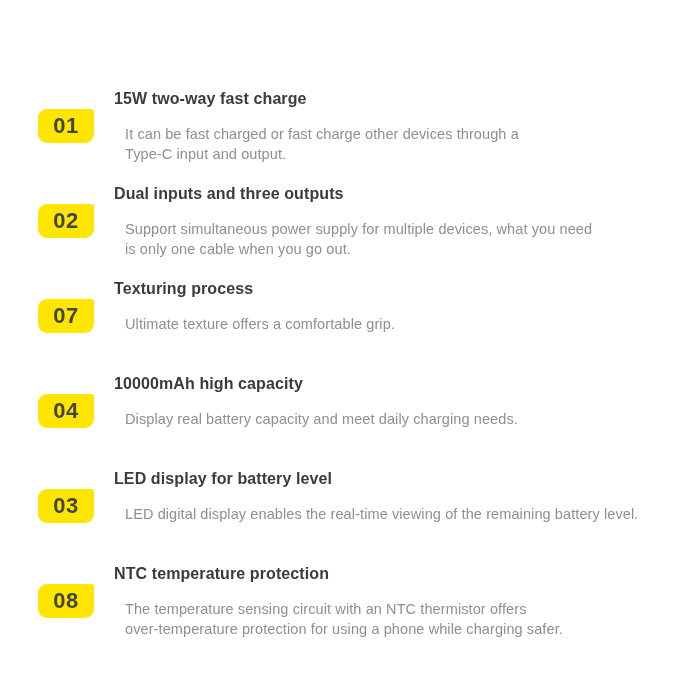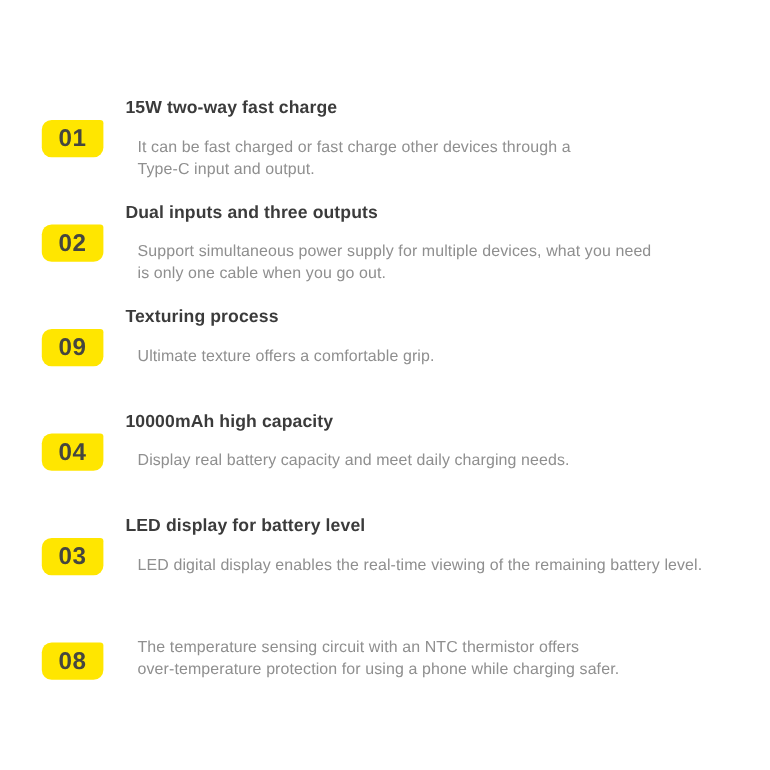--- a/index.html
+++ b/index.html
@@ -72,21 +72,21 @@
   <div class="feature-item">
     <div class="badge">02</div>
     <div class="feature-content">
       <h3 class="feature-title">Dual inputs and three outputs</h3>
       <p class="feature-desc">Support simultaneous power supply for multiple devices, what you need
 is only one cable when you go out.</p>
     </div>
   </div>
 
   <div class="feature-item">
-    <div class="badge">09</div>
+    <div class="badge">07</div>
     <div class="feature-content">
       <h3 class="feature-title">Texturing process</h3>
       <p class="feature-desc">Ultimate texture offers a comfortable grip.</p>
     </div>
   </div>
 
   <div class="feature-item">
     <div class="badge">04</div>
     <div class="feature-content">
       <h3 class="feature-title">10000mAh high capacity</h3>
@@ -98,18 +98,19 @@
     <div class="badge">03</div>
     <div class="feature-content">
       <h3 class="feature-title">LED display for battery level</h3>
       <p class="feature-desc">LED digital display enables the real-time viewing of the remaining battery level.</p>
     </div>
   </div>
 
   <div class="feature-item">
     <div class="badge">08</div>
     <div class="feature-content">
+      <h3 class="feature-title">NTC temperature protection</h3>
       <p class="feature-desc">The temperature sensing circuit with an NTC thermistor offers
 over-temperature protection for using a phone while charging safer.</p>
     </div>
   </div>
 
 </div>
 
 </body></html>

